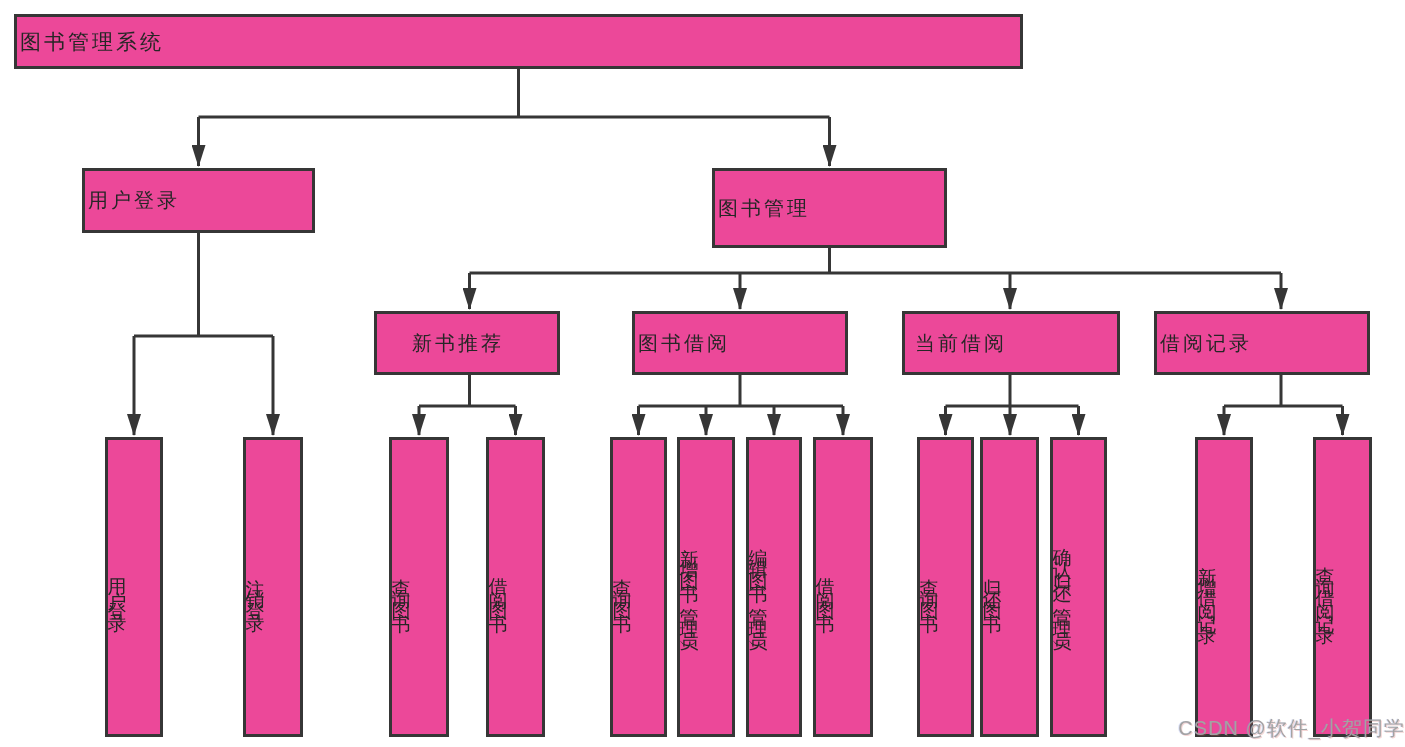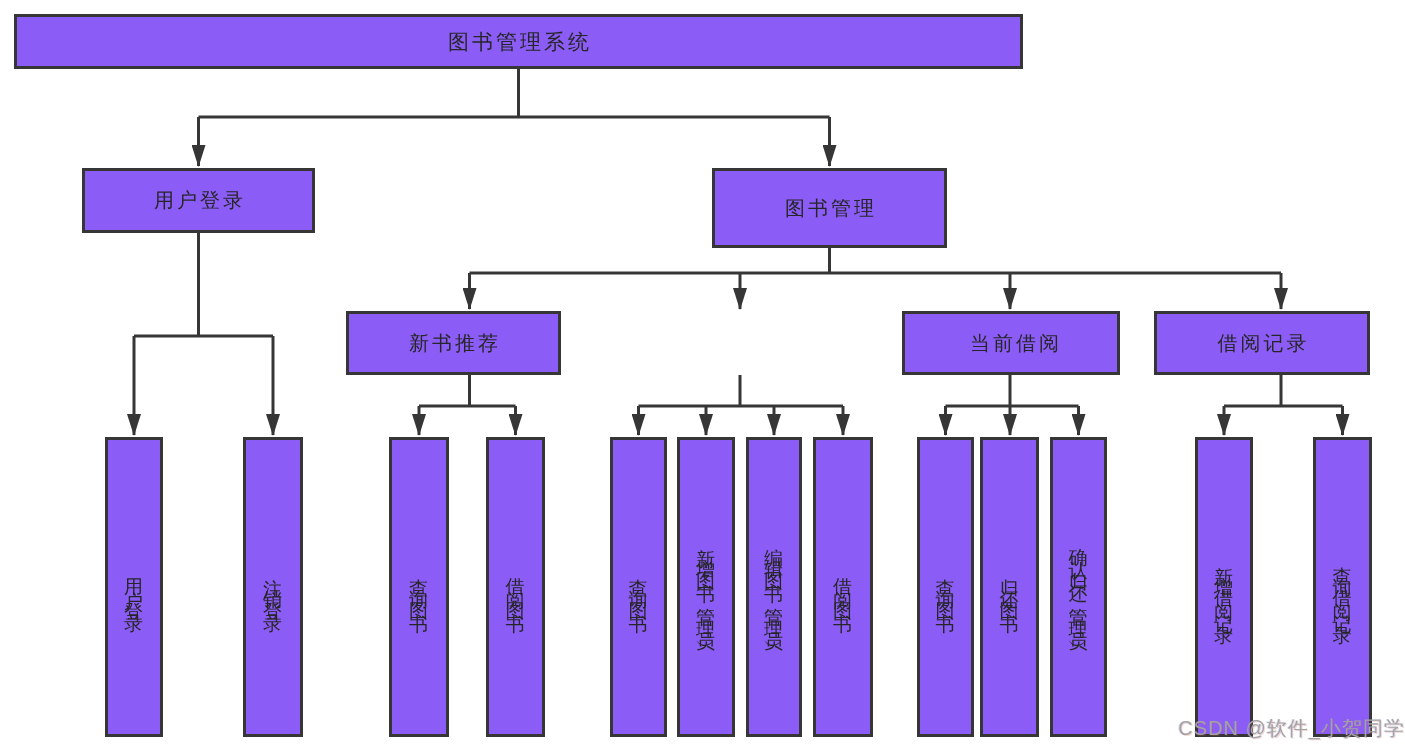--- a/index.html
+++ b/index.html
@@ -7,25 +7,24 @@
     position:relative;
     width:1405px;height:747px;
     background:#ffffff;
     font-family:"Liberation Sans","DejaVu Sans",sans-serif;
     overflow:hidden;
   }
   #wires{position:absolute;left:0;top:0;z-index:0;}
   .node{
     position:absolute;
     box-sizing:border-box;
-    background:#8b5cf6;
+    background:#ec4899;
     border:3px solid #363636;
     display:flex;
     align-items:center;
-    justify-content:center;
     color:#262626;
     z-index:1;
   }
   .h-node{font-size:20px;letter-spacing:3px;text-indent:3px;}
   .root-node{font-size:21px;}
   .leaf-node{font-size:19px;}
   .leaf-node .vtext{
     writing-mode:vertical-rl;
     text-orientation:mixed;
     letter-spacing:12px;
@@ -96,22 +95,25 @@
     <span>图书管理系统</span>
   </div>
 
   <div class="node h-node" style="left:82px;top:168px;width:233px;height:65px;">
     <span>用户登录</span>
   </div>
   <div class="node h-node" style="left:712px;top:168px;width:235px;height:80px;">
     <span>图书管理</span>
   </div>
 
-  <div class="node h-node" style="left:346px;top:311px;width:215px;height:64px;">
+  <div class="node h-node" style="left:374px;top:311px;width:186px;height:64px;padding-left:32px;">
     <span>新书推荐</span>
+  </div>
+  <div class="node h-node" style="left:632px;top:311px;width:216px;height:64px;">
+    <span>图书借阅</span>
   </div>
   <div class="node h-node" style="left:902px;top:311px;width:218px;height:64px;padding-left:7px;">
     <span>当前借阅</span>
   </div>
   <div class="node h-node" style="left:1154px;top:311px;width:216px;height:64px;">
     <span>借阅记录</span>
   </div>
 
   <div class="node leaf-node" style="left:105px;top:437px;width:58px;height:300px;">
     <span class="vtext">用户登录</span>

